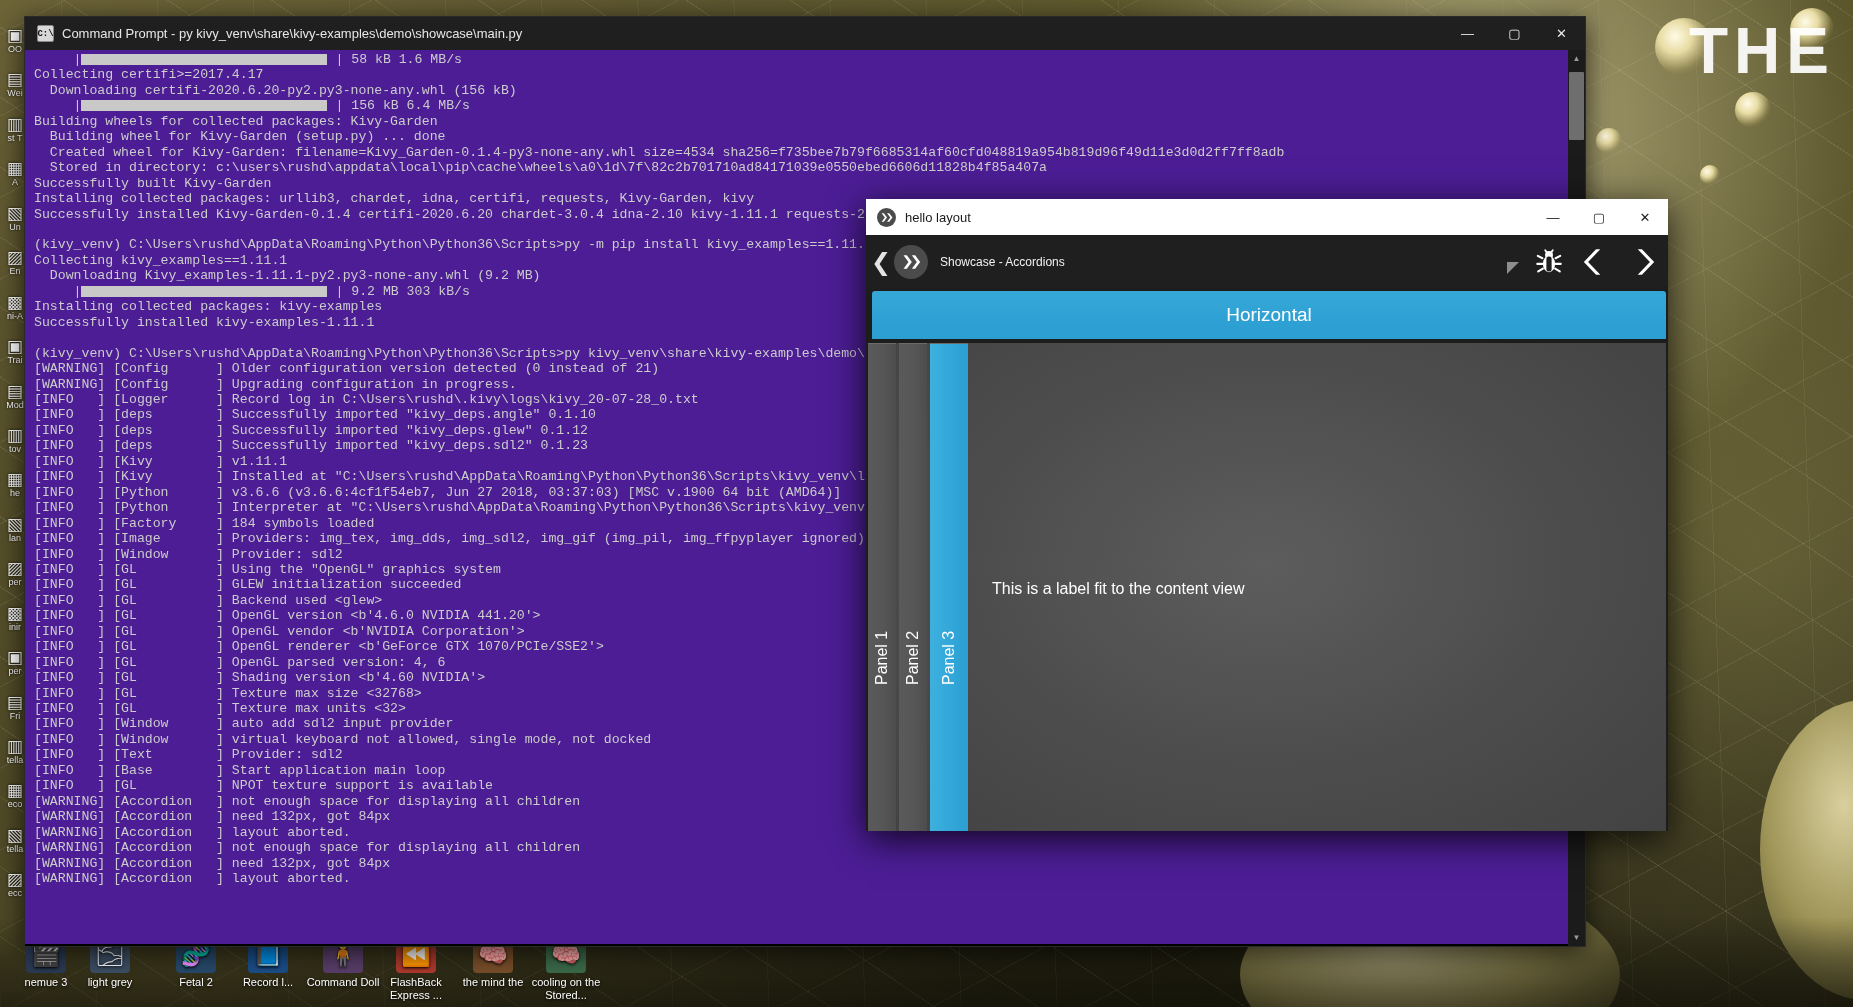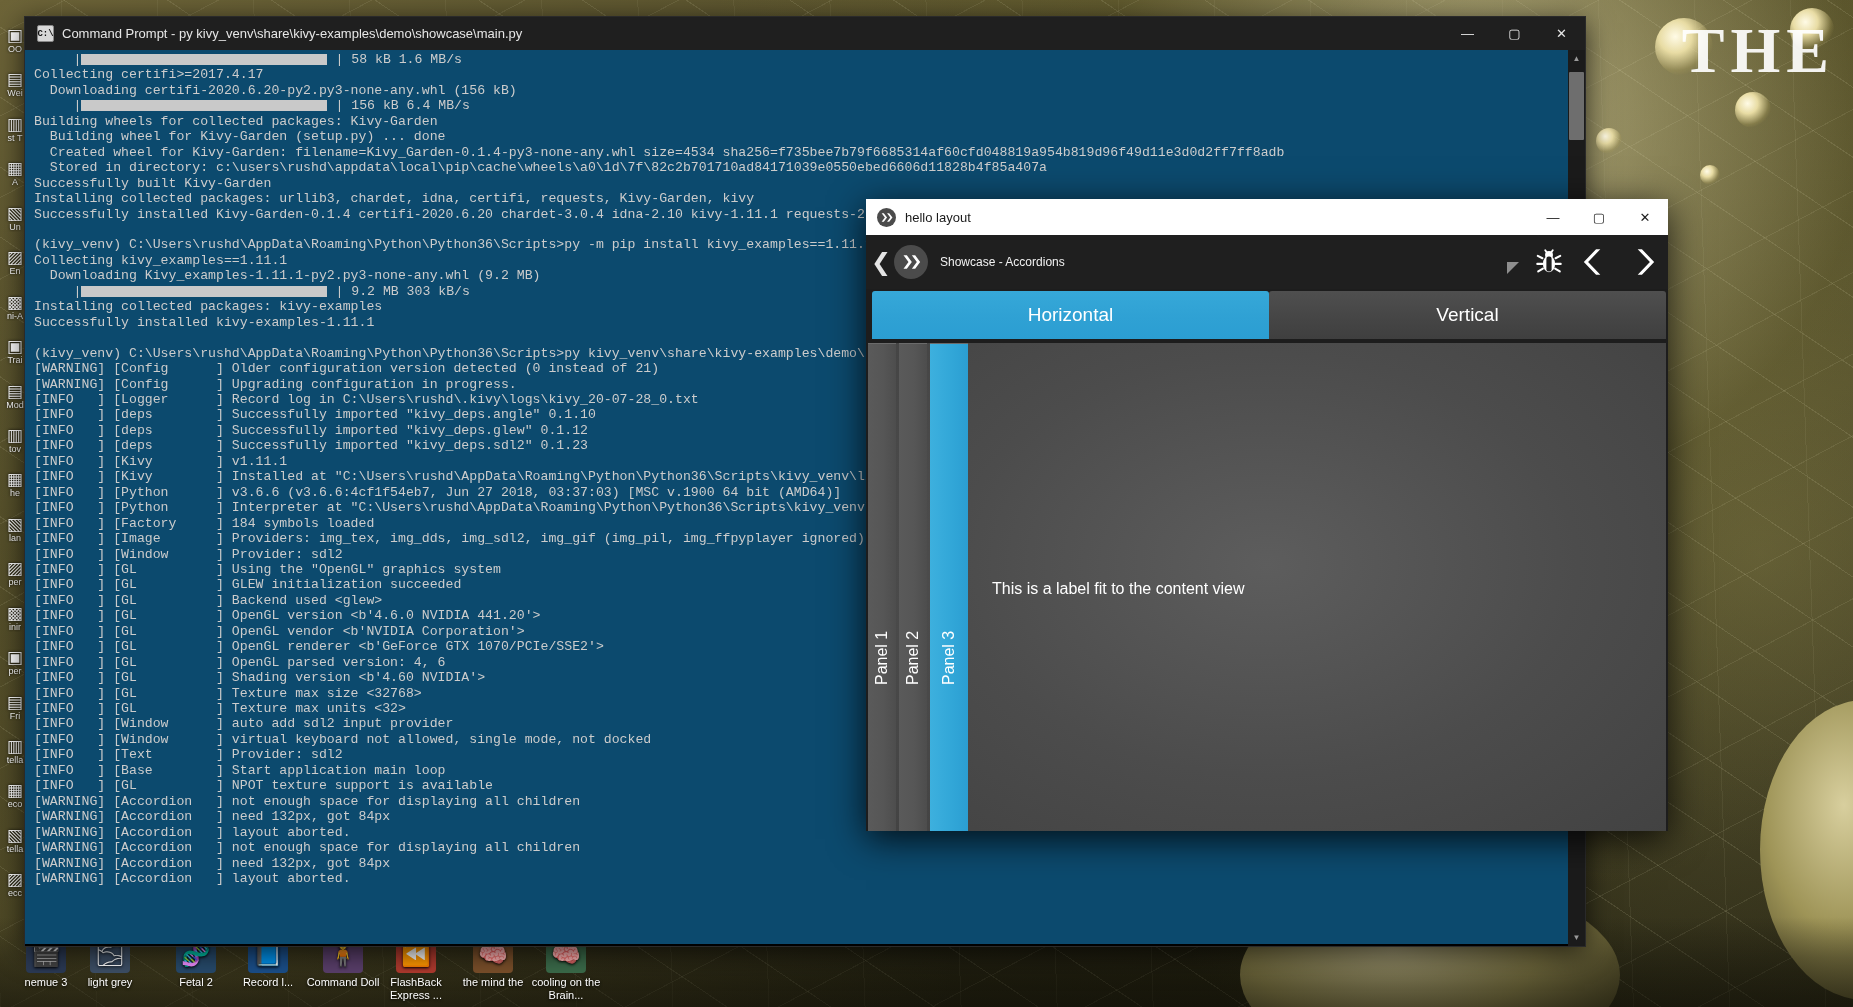--- a/index.html
+++ b/index.html
@@ -33,21 +33,21 @@
   }
   .wp-blob {
     position: absolute;
     background: radial-gradient(ellipse at 40% 35%, #d8cf9e 0%, #9e9457 45%, #4b4624 85%);
     border-radius: 50%;
   }
   .wp-the {
     position: absolute; top: 14px; right: 18px;
     font-size: 64px; font-weight: bold; letter-spacing: 6px;
     color: rgba(255,255,255,0.92);
-    font-family: Liberation Serif, serif;
+    font-family: Liberation Sans, sans-serif;
   }
 
   
   .desk-ico-col { position: absolute; left: 0; top: 26px; width: 34px; }
   .desk-ico {
     width: 30px; margin-bottom: 16px; text-align: center;
     font-size: 9px; color: #fff; text-shadow: 0 0 3px #000;
     line-height: 1.05; overflow: hidden;
   }
   .desk-ico .gl { display: block; font-size: 17px; line-height: 19px; }
@@ -89,21 +89,21 @@
   #cmd-title-text { font-size: 13px; color: #e6e6e6; white-space: nowrap; }
   .cmd-btns { position: absolute; right: 0; top: 0; height: 33px; display: flex; }
   .cmd-btn {
     width: 47px; height: 33px; display: flex; align-items: center; justify-content: center;
     color: #e8e8e8; font-size: 13px; font-family: "Liberation Sans", sans-serif;
   }
 
   #cmd-body {
     position: absolute; left: 0; top: 33px;
     width: 1560px; height: 894px;
-    background: #0c4a6e; overflow: hidden;
+    background: #4c1d95; overflow: hidden;
   }
   #cmd-text {
     position: absolute; left: 9px; top: 2px;
     width: 1530px;
     color: #ccc;
     font-family: "Liberation Mono", monospace;
     font-size: 13.2px;
     line-height: 15.45px;
     white-space: pre;
     letter-spacing: 0px;
@@ -285,21 +285,21 @@
       <div class="sc" style="left: 370px; top: 18px;">
         <div class="ic" style="background: rgb(176, 58, 46);">⏪</div>
         <div>FlashBack Express ...</div>
       </div>
       <div class="sc" style="left: 447px; top: 18px;">
         <div class="ic" style="background: rgb(122, 79, 42);">🧠</div>
         <div>the mind the</div>
       </div>
       <div class="sc" style="left: 520px; top: 18px;">
         <div class="ic" style="background: rgb(59, 107, 74);">🧠</div>
-        <div>cooling on the Brain...</div>
+        <div>cooling on the Stored...</div>
       </div>
     </div>
 </div>
 
 <div id="cmd-window">
   <div id="cmd-titlebar">
     <div class="app-ico">C:\</div>
     <div id="cmd-title-text">Command Prompt - py  kivy_venv\share\kivy-examples\demo\showcase\main.py</div>
     <div class="cmd-btns">
       <div class="cmd-btn">—</div>
@@ -375,23 +375,20 @@
             <path d="M11 4 L22.5 16 L11 28 L15 28 L26.5 16 L15 4 Z" fill="#ffffff"></path>
           </svg>
         </div>
       </div>
     </div>
 
     <div id="orient-tabs">
         <div class="orient-tab active">
           <span>Horizontal</span>
         </div>
-        <div class="orient-tab inactive">
-          <span>Vertical</span>
-        </div>
       </div>
 
     <div id="accordion-area">
         <div class="acc-panel collapsed">
           <div class="acc-label-wrap" style="bottom: 150px;">
             <div class="acc-label-rot">Panel 1</div>
           </div>
         </div>
         <div class="acc-panel collapsed">
           <div class="acc-label-wrap" style="bottom: 150px;">

